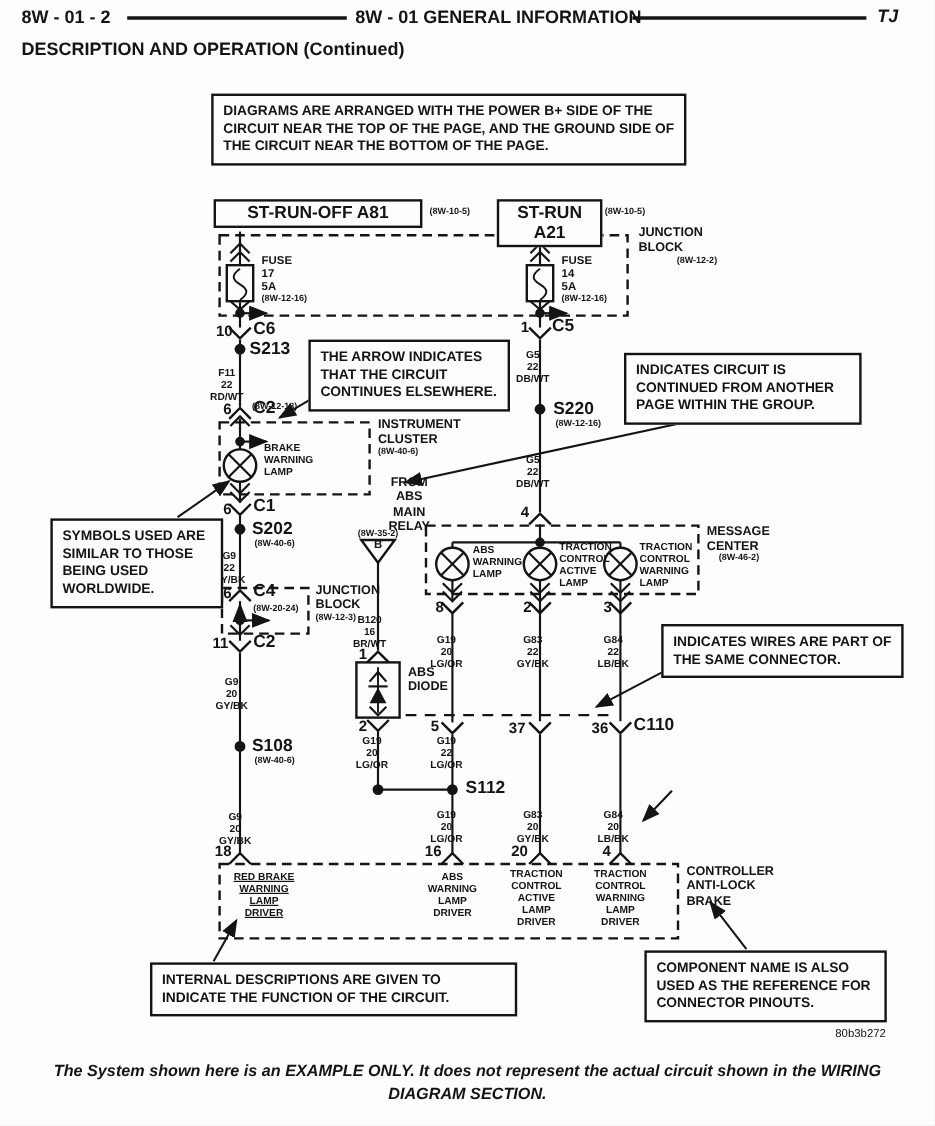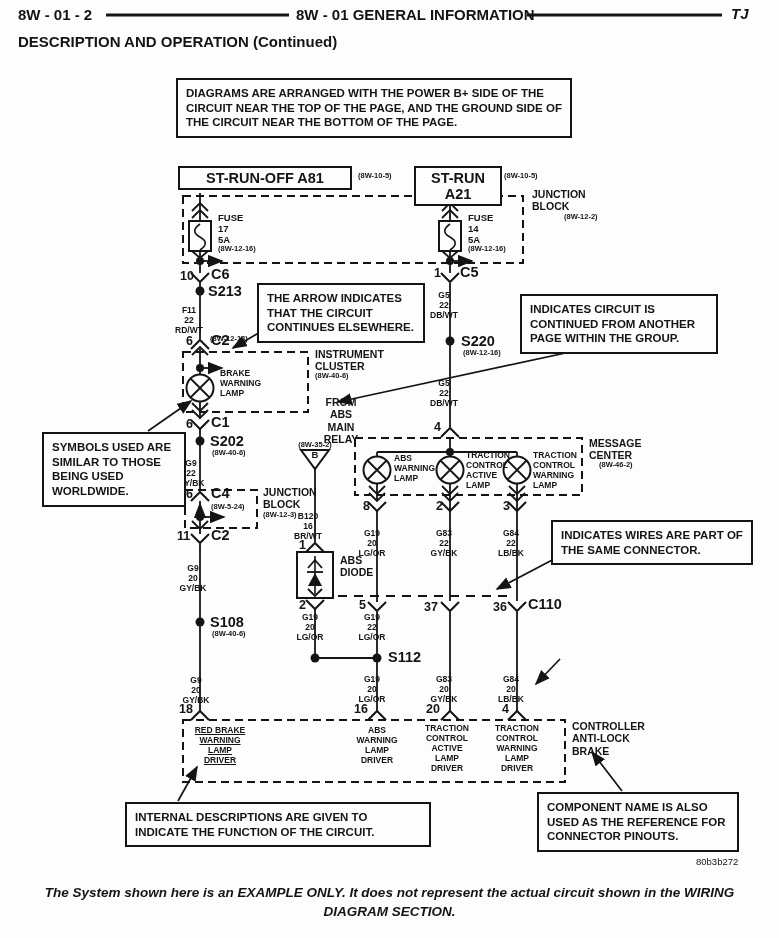--- a/index.html
+++ b/index.html
@@ -220,21 +220,21 @@
 LAMP</div>
   <div class="lbl sz12" style="left:186px;top:417px;">6</div>
   <div class="lbl sz14" style="left:211px;top:414px;">C1</div>
   <div class="lbl sz14" style="left:210px;top:433px;">S202</div>
   <div class="lbl sz7" style="left:212px;top:449px;">(8W-40-6)</div>
   <div class="lbl sz8 ctr" style="left:191px;top:458px;">G9
 22
 GY/BK</div>
   <div class="lbl sz12" style="left:186px;top:487px;">6</div>
   <div class="lbl sz14" style="left:211px;top:485px;">C4</div>
-  <div class="lbl sz7" style="left:211px;top:503px;">(8W-5-24)</div>
+  <div class="lbl sz7" style="left:211px;top:503px;">(8W-20-24)</div>
   <div class="lbl sz10" style="left:263px;top:486px;">JUNCTION
 BLOCK</div>
   <div class="lbl sz7" style="left:263px;top:511px;">(8W-12-3)</div>
   <div class="lbl sz12" style="left:177px;top:529px;">11</div>
   <div class="lbl sz14" style="left:211px;top:527px;">C2</div>
   <div class="lbl sz8 ctr" style="left:193px;top:563px;">G9
 20
 GY/BK</div>
   <div class="lbl sz14" style="left:210px;top:614px;">S108</div>
   <div class="lbl sz7" style="left:212px;top:630px;">(8W-40-6)</div>

